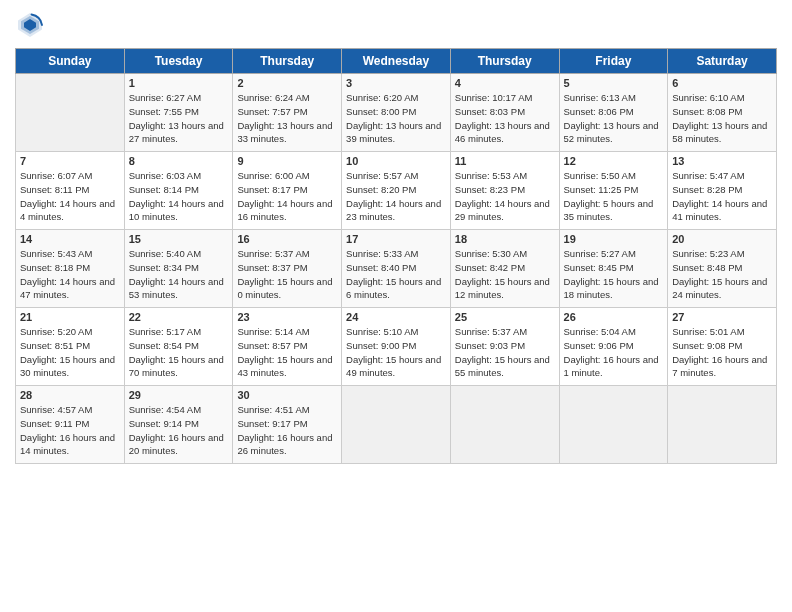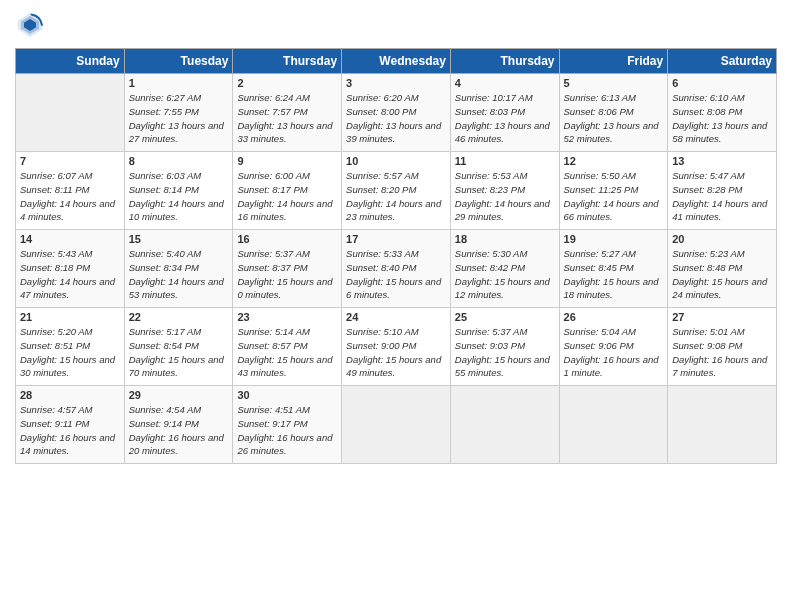--- a/index.html
+++ b/index.html
@@ -54,21 +54,21 @@
       width: 100%;
       border-collapse: collapse;
       table-layout: fixed;
     }
     thead tr th {
       background-color: #1a5fa8;
       color: white;
       font-size: 12px;
       font-weight: bold;
       padding: 5px 4px;
-      text-align: right;
+      text-align: center;
       border: 1px solid #aaa;
     }
     tbody tr td {
       border: 1px solid #ccc;
       vertical-align: top;
       padding: 3px 4px;
       font-size: 9.5px;
       color: #333;
       height: 78px;
     }
@@ -79,21 +79,20 @@
       background-color: #ffffff;
     }
     .day-number {
       font-size: 11px;
       font-weight: bold;
       display: block;
       margin-bottom: 2px;
     }
     .cell-content {
       line-height: 1.45;
-      font-style: italic;
     }
     .empty-cell {
       background: #f0f0f0 !important;
     }
   </style>
 </head>
 <body>
 
 <div class="container">
   <div class="header">
@@ -171,21 +170,21 @@
           <td>
             <span class="day-number">10</span>
             <div class="cell-content"><span>Sunrise: 5:57 AM</span><br><span>Sunset: 8:20 PM</span><br><span>Daylight: 14 hours and 23 minutes.</span></div>
           </td>
           <td>
             <span class="day-number">11</span>
             <div class="cell-content"><span>Sunrise: 5:53 AM</span><br><span>Sunset: 8:23 PM</span><br><span>Daylight: 14 hours and 29 minutes.</span></div>
           </td>
           <td>
             <span class="day-number">12</span>
-            <div class="cell-content"><span>Sunrise: 5:50 AM</span><br><span>Sunset: 11:25 PM</span><br><span>Daylight: 14 hours and 66 minutes.</span></div>
+            <div class="cell-content"><span>Sunrise: 5:50 AM</span><br><span>Sunset: 11:25 PM</span><br><span>Daylight: 5 hours and 35 minutes.</span></div>
           </td>
           <td>
             <span class="day-number">13</span>
             <div class="cell-content"><span>Sunrise: 5:47 AM</span><br><span>Sunset: 8:28 PM</span><br><span>Daylight: 14 hours and 41 minutes.</span></div>
           </td>
         </tr>
         <tr>
           <td>
             <span class="day-number">14</span>
             <div class="cell-content"><span>Sunrise: 5:43 AM</span><br><span>Sunset: 8:18 PM</span><br><span>Daylight: 14 hours and 47 minutes.</span></div>

